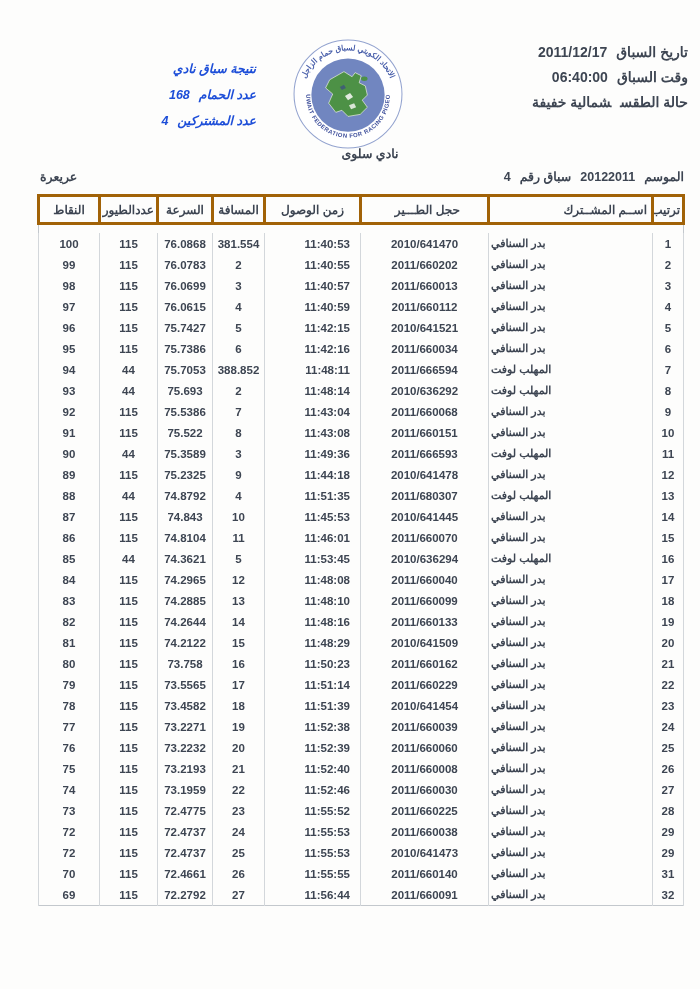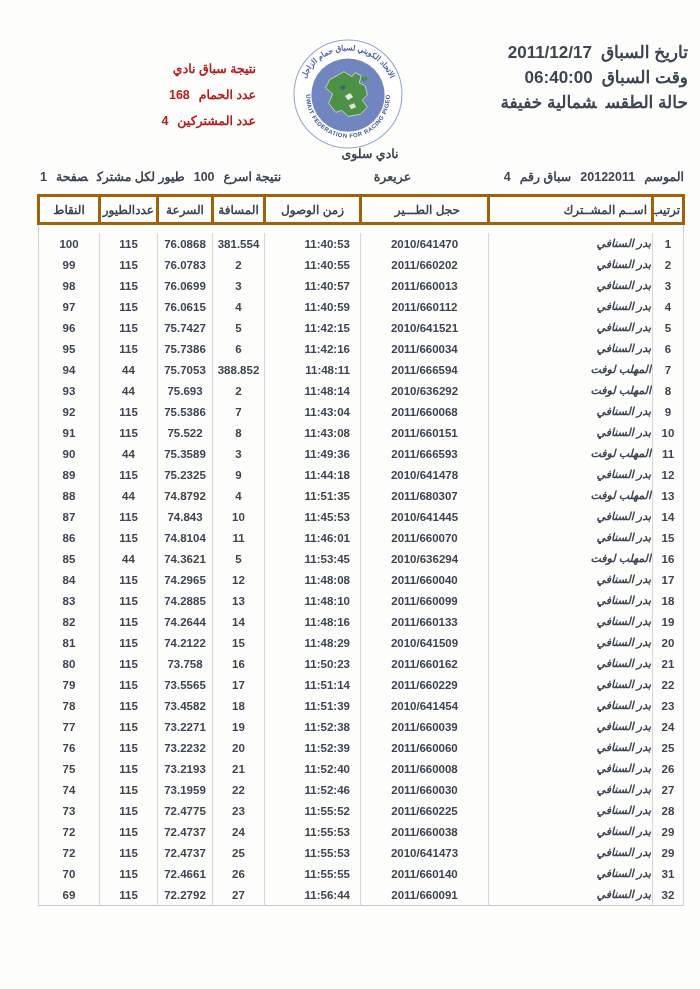--- a/index.html
+++ b/index.html
@@ -8,30 +8,30 @@
     background:#fdfdfc;
     font-family:"Liberation Sans", sans-serif;
     color:#3f4754;
     overflow:hidden;
   }
   .page{position:relative;width:700px;height:989px;direction:rtl;}
 
   
   .hdr-right{
     position:absolute;top:40px;right:12px;
-    font-size:17px;font-weight:bold;
+    font-size:14px;font-weight:bold;
     line-height:25px;color:#3d4552;
   }
   .gap{margin-inline-start:9px;}
 
   
   .hdr-left{
     position:absolute;top:56px;left:40px;width:216px;
     text-align:right;font-size:12.5px;font-weight:bold;
-    line-height:26px;color:#b91c1c;
+    line-height:26px;color:#1d4ed8;font-style:italic;
   }
 
   
   .logo{position:absolute;top:36px;left:292px;width:112px;height:114px;}
 
   
   .club-name{
     position:absolute;top:146px;left:0;right:0;
     text-align:center;font-size:12.5px;font-weight:bold;color:#3d4552;padding-left:40px;
   }
@@ -54,21 +54,21 @@
     text-align:center;padding:0 2px;white-space:nowrap;overflow:hidden;
   }
   thead th.h1{text-align:right;padding-right:4px;}
   thead th.h2{text-align:right;padding-right:27px;}
   tr.spacer td{height:6px;border:0;}
   tbody tr.datarow td{
     border-left:1px solid #d3d7db;border-right:1px solid #d3d7db;
     height:21px;text-align:center;padding:0 2px;
     white-space:nowrap;overflow:hidden;
   }
-  tbody tr.datarow td.c1{text-align:right;padding-right:1px;font-size:11px;font-style:italic;}
+  tbody tr.datarow td.c1{text-align:left;padding-right:1px;font-size:11px;}
   tbody tr.datarow td.c3{text-align:right;padding-right:10px;}
   col.w0{width:31px}col.w1{width:164px}col.w2{width:128px}col.w3{width:96px}
   col.w4{width:52px}col.w5{width:55px}col.w6{width:58px}col.w7{width:61px}
 </style>
 </head>
 <body>
 
 <div class="page">
 
   <div class="hdr-right">
@@ -113,23 +113,20 @@
     </svg>
   </div>
 
   <div class="club-name">نادي سلوى</div>
 
   <div class="season-line">
     <span>
       <span>الموسم</span><span class="gap">20122011</span><span class="gap">سباق رقم</span><span class="gap">4</span>
     </span>
     <span>عريعرة</span>
-    <span>
-      <span>نتيجة اسرع</span><span class="gap">100</span><span class="gap">طيور لكل مشترك</span><span class="gap">صفحة</span><span class="gap">1</span>
-    </span>
   </div>
 
   <div class="results">
     <table>
       <colgroup>
         <col class="w0">
           <col class="w1">
           <col class="w2">
           <col class="w3">
         <col class="w4">

